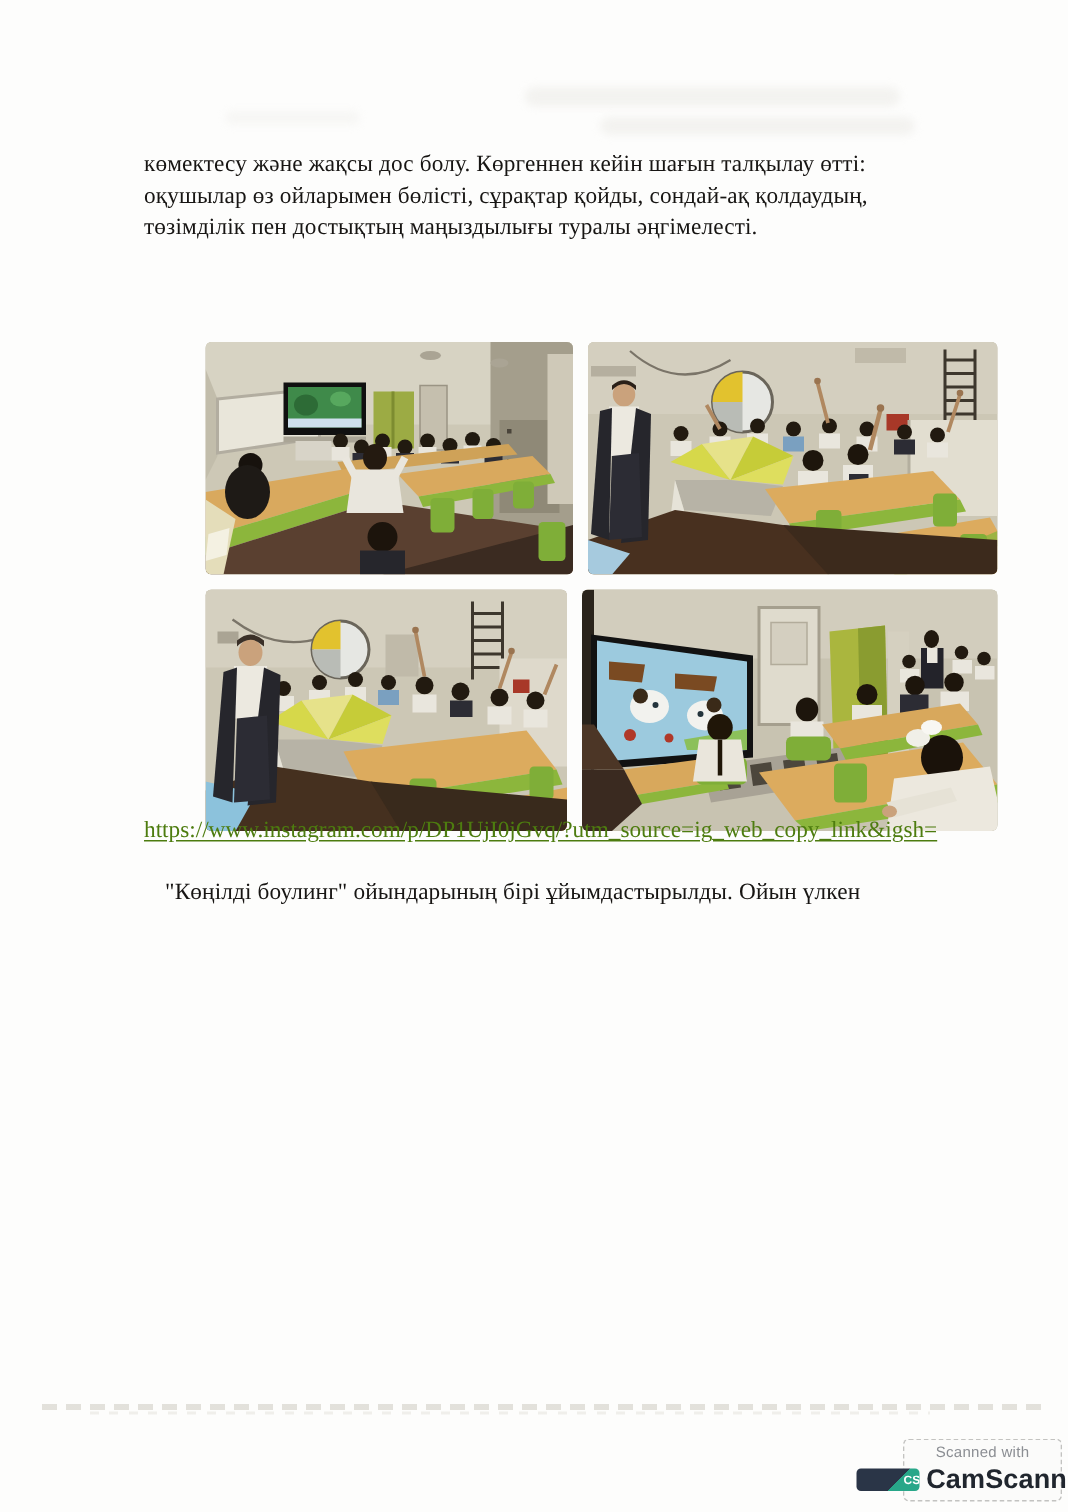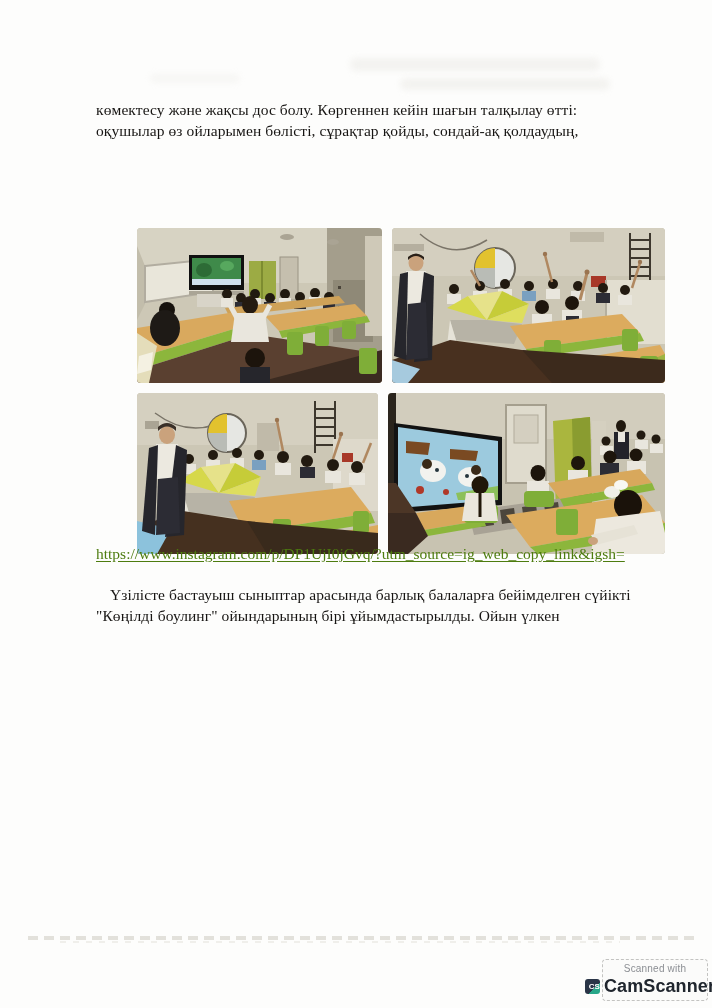--- a/index.html
+++ b/index.html
@@ -30,35 +30,36 @@
   #photo-4{left:348px;top:377px;width:277px;height:161px;}
   
   #badge{position:absolute;left:602px;top:959px;width:106px;height:42px;background:#fbfbfa;
          border:1px dashed #c3c3c1;border-radius:4px;box-sizing:border-box;
          font-family:"Liberation Sans", sans-serif;display:flex;flex-direction:column;
          align-items:center;justify-content:center;gap:2px;}
   #badge .b-top{font-size:10px;color:#8b8e93;letter-spacing:.2px;}
   #badge .b-bottom{display:flex;align-items:center;gap:4px;}
   #badge .cs-icon{width:15px;height:15px;border-radius:3px;position:relative;overflow:hidden;
          background:linear-gradient(135deg,#2a3547 0 62%,#28a789 62% 100%);
-         display:flex;align-items:center;justify-content:flex-end;}
+         display:flex;align-items:center;justify-content:flex-end;padding-left:27px;}
   #badge .cs-icon span{color:#fff;font-size:8px;font-weight:bold;letter-spacing:0;}
   #badge .b-name{font-size:18px;font-weight:bold;color:#20262e;letter-spacing:.1px;}
   #badge sup{font-size:6px;color:#8b8e93;}
 </style>
 </head>
 <body>
 
 <div class="smudge" style="left:350px;top:58px;width:250px;height:13px;"></div>
 <div class="smudge" style="left:400px;top:78px;width:210px;height:12px;"></div>
 <div class="smudge" style="left:150px;top:74px;width:90px;height:9px;opacity:.35;"></div>
 
 <div class="para" id="para-top">
   <div>көмектесу және жақсы дос болу. Көргеннен кейін шағын талқылау өтті:</div>
   <div>оқушылар өз ойларымен бөлісті, сұрақтар қойды, сондай-ақ қолдаудың,</div>
+  <div>төзімділік пен достықтың маңыздылығы туралы әңгімелесті.</div>
 </div>
 
 <figure class="photo" id="photo-1">
 <svg viewBox="0 0 245 155" preserveAspectRatio="none">
   <rect width="245" height="155" fill="#cdc8b6"></rect>
   <rect width="245" height="55" fill="#d7d3c3"></rect>
   <polygon points="190,0 245,0 245,155 190,125" fill="#a49e8c"></polygon>
   <rect x="196" y="52" width="40" height="62" fill="#8f8977"></rect>
   <rect x="201" y="58" width="3" height="3" fill="#4a443a"></rect>
       <rect x="201" y="78" width="3" height="3" fill="#4a443a"></rect>
@@ -392,21 +393,20 @@
   <polygon points="0,120 28,120 40,143 20,161 0,161" fill="#3a2a20"></polygon>
   <polygon points="8,90 28,120 0,120 0,90" fill="#4c3626"></polygon>
 </svg>
 </figure>
 
 <a id="insta-link">
   <div>https://www.instagram.com/p/DP1UjI0jGvq/?utm_source=ig_web_copy_link&amp;igsh=</div>
 </a>
 
 <div class="para" id="para-bottom">
-  <div>Үзілісте бастауыш сыныптар арасында барлық балаларға бейімделген сүйікті</div>
   <div>"Көңілді боулинг" ойындарының бірі ұйымдастырылды. Ойын үлкен</div>
 </div>
 
 <div id="artifact-line"></div>
 <div id="artifact-line2"></div>
 
 <div id="badge">
   <div class="b-top">Scanned with</div>
   <div class="b-bottom">
     <span class="cs-icon">

